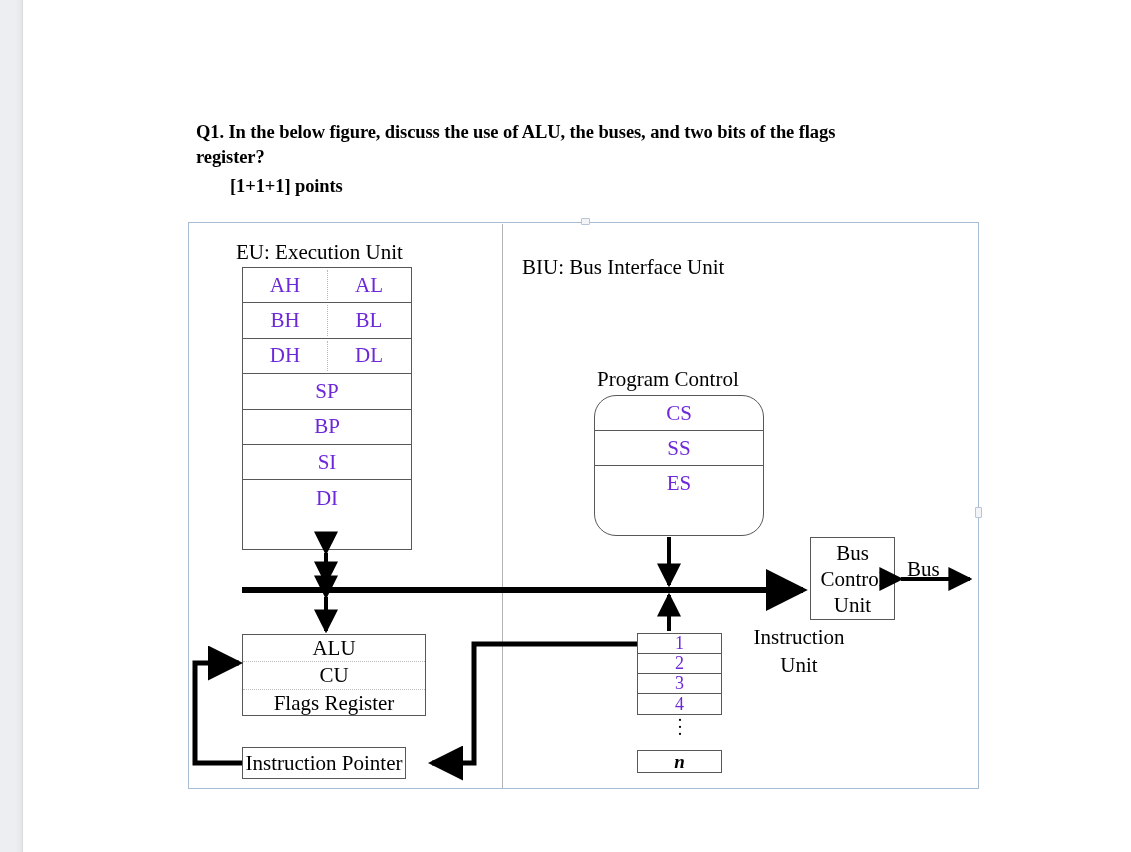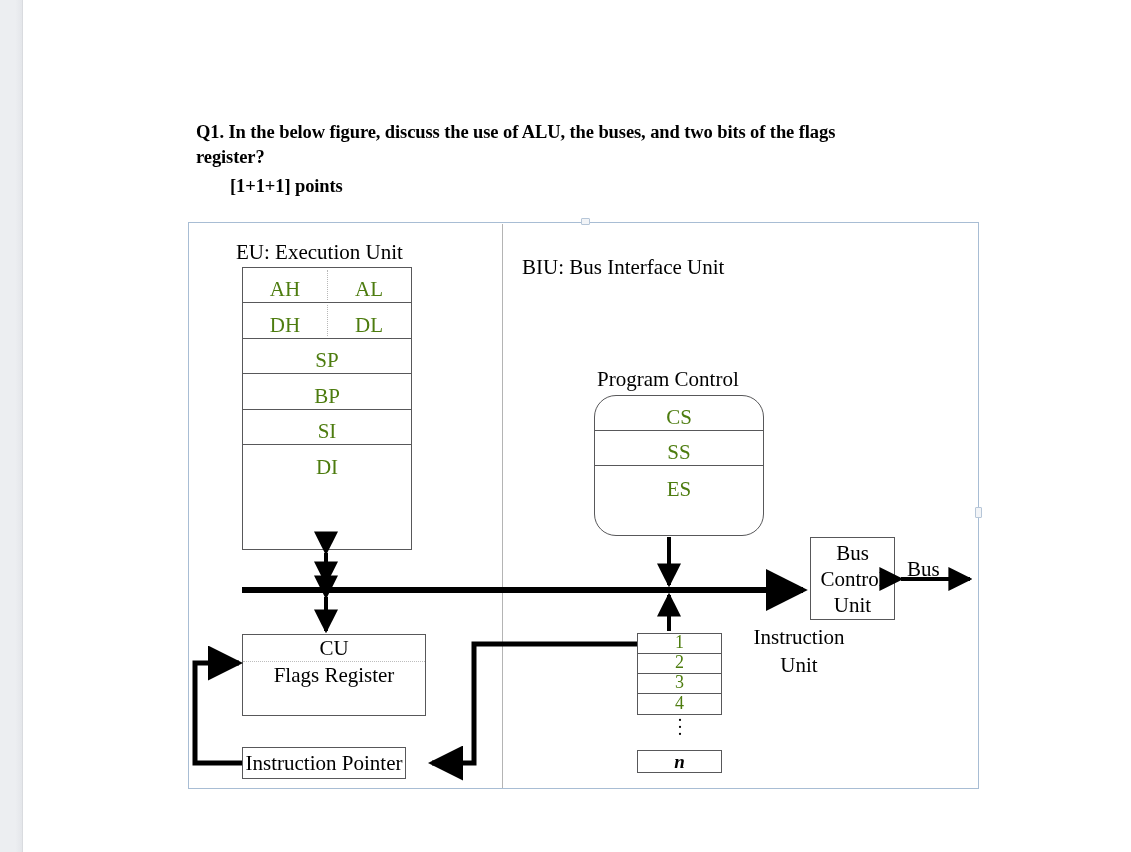--- a/index.html
+++ b/index.html
@@ -112,25 +112,25 @@
     position: absolute;
     border: 1px solid #58585a;
     box-sizing: border-box;
     background: #ffffff;
   }
   .reg-row {
     position: relative;
     border-bottom: 1px solid #58585a;
     box-sizing: border-box;
     display: flex;
-    align-items: flex-end;
-    justify-content: center;
-    font-family: "Liberation Serif", "DejaVu Serif", serif;
-    font-size: 21px;
-    color: #4d7c0f;
+    align-items: center;
+    justify-content: center;
+    font-family: "Liberation Serif", "DejaVu Serif", serif;
+    font-size: 21px;
+    color: #6d28d9;
   }
   .reg-row:last-child { border-bottom: none; }
   .reg-row.split {
     justify-content: flex-start;
   }
   .reg-half {
     width: 50%;
     text-align: center;
     font-size: 21px;
   }
@@ -263,38 +263,43 @@
   <div class="caption" id="iq-caption">
     <div>Instruction</div>
     <div>Unit</div>
   </div>
   <div class="caption" id="bus-caption">Bus</div>
 
   <div class="reg-box" id="eu-registers">
     <div class="reg-row split">
       <span class="reg-half">AH</span>
       <span class="reg-half">AL</span>
+    </div>
+    <div class="reg-row split">
+      <span class="reg-half">BH</span>
+      <span class="reg-half">BL</span>
     </div>
     <div class="reg-row split">
       <span class="reg-half">DH</span>
       <span class="reg-half">DL</span>
     </div>
     <div class="reg-row">SP</div>
     <div class="reg-row">BP</div>
     <div class="reg-row">SI</div>
     <div class="reg-row">DI</div>
   </div>
 
   <div class="reg-box" id="program-control">
     <div class="reg-row">CS</div>
     <div class="reg-row">SS</div>
     <div class="reg-row">ES</div>
   </div>
 
   <div class="reg-box" id="alu-block">
+    <div class="alu-row">ALU</div>
     <div class="alu-row">CU</div>
     <div class="alu-row">Flags Register</div>
   </div>
 
   <div class="reg-box" id="instruction-pointer">Instruction Pointer</div>
 
   <div class="reg-box" id="instruction-queue">
     <div class="reg-row">1</div>
     <div class="reg-row">2</div>
     <div class="reg-row">3</div>

